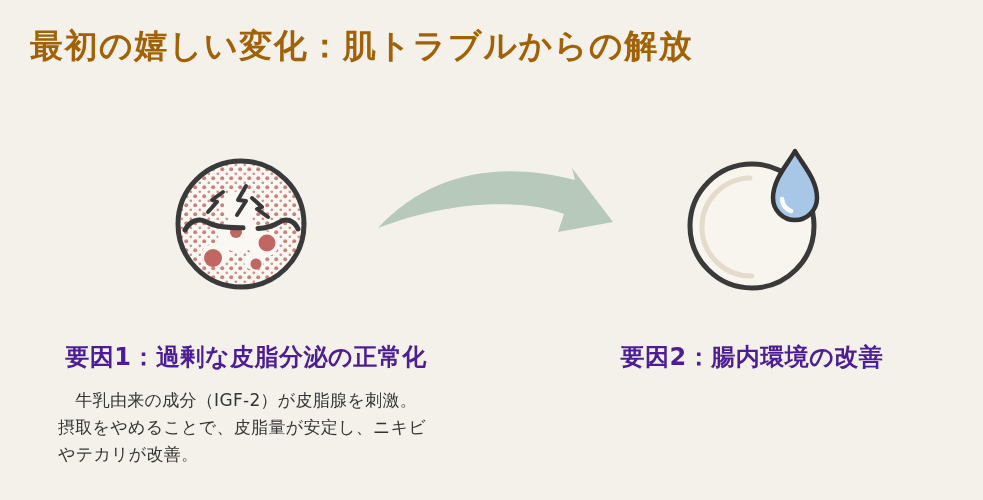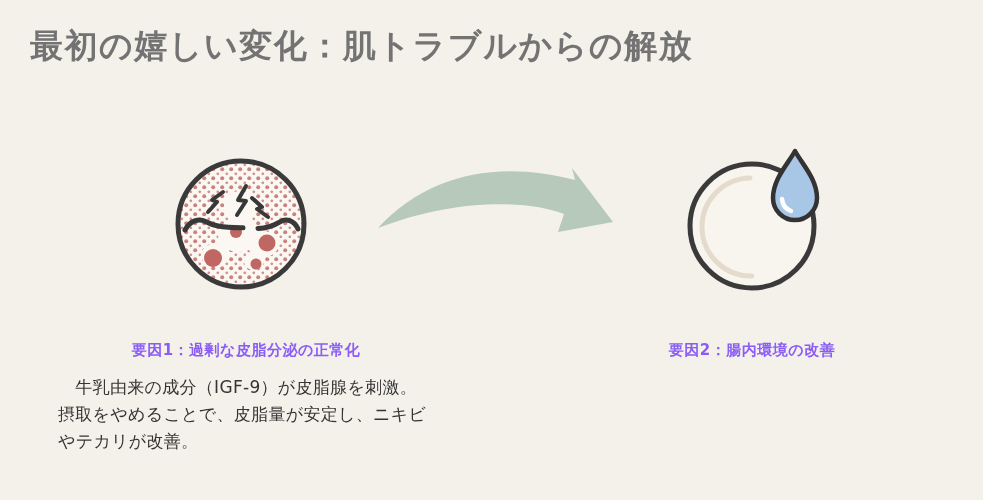--- a/index.html
+++ b/index.html
@@ -6,33 +6,33 @@
   body{
     width:983px;height:500px;
     background:#f3f1ea;
     font-family:"DejaVu Sans","Liberation Sans",sans-serif;
     position:relative;overflow:hidden;
     color:#303030;
   }
   .canvas{position:absolute;inset:0;}
   .title{
     position:absolute;left:30px;top:24px;margin:0;
-    font-size:33px;font-weight:bold;color:#737373;
+    font-size:33px;font-weight:bold;color:#a16207;
     letter-spacing:1.5px;white-space:nowrap;
   }
   .illo{position:absolute;}
   .illo-left{left:166px;top:149px;}
   .illo-right{left:677px;top:147px;}
   .arrow-wrap{position:absolute;left:376px;top:156px;}
   .factor{position:absolute;top:341px;width:376px;}
   .factor-left{left:58px;}
   .factor-right{left:564px;}
   .factor h2{
     margin:0 0 14px 0;text-align:center;
-    font-size:15px;font-weight:bold;color:#8b5cf6;
+    font-size:24px;font-weight:bold;color:#4c1d95;
     letter-spacing:0.5px;white-space:nowrap;
   }
   .factor p{
     margin:0;font-size:17px;line-height:27px;color:#343434;
     white-space:pre-line;text-align:left;letter-spacing:0.3px;
   }
 </style>
 </head>
 <body>
 
@@ -93,21 +93,21 @@
       <path d="M 73,31 A 48,48 0 1 0 75,129" fill="none" stroke="#e4dbcc" stroke-width="5" stroke-linecap="round"></path>
       <g>
         <path d="M 118,4 C 111,17 96,32 96,51 A 22,22 0 0 0 140,51 C 140,32 125,17 118,4 Z" fill="#a8c7e7" stroke="#333333" stroke-width="4.5" stroke-linejoin="round"></path>
         <path d="M 105,52 A 14,14 0 0 0 114,64" stroke="#ffffff" stroke-width="4.5" fill="none" stroke-linecap="round"></path>
       </g>
     </svg>
   </div>
 
   <div class="factor factor-left">
     <h2>要因1：過剰な皮脂分泌の正常化</h2>
-    <p>　牛乳由来の成分（IGF-9）が皮脂腺を刺激。
+    <p>　牛乳由来の成分（IGF-2）が皮脂腺を刺激。
 摂取をやめることで、皮脂量が安定し、ニキビ
 やテカリが改善。</p>
   </div>
 
   <div class="factor factor-right">
     <h2>要因2：腸内環境の改善</h2>
   </div>
 
 </div>
 

